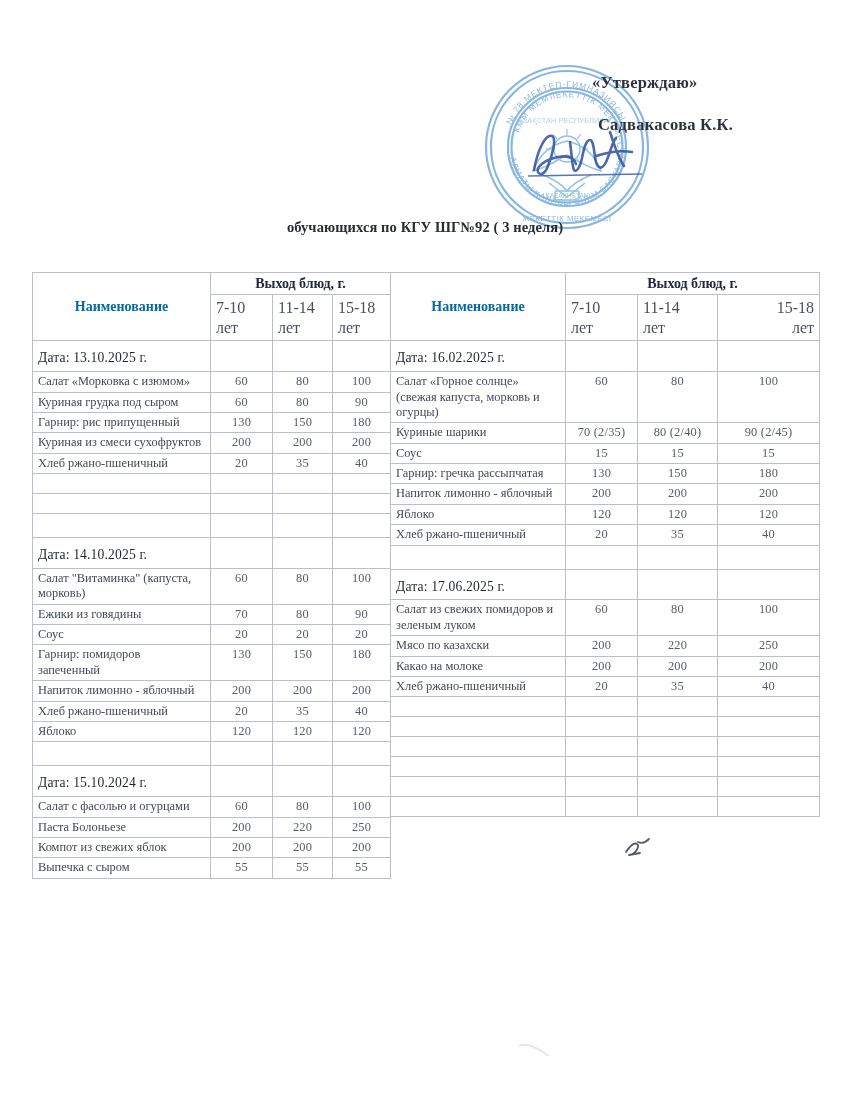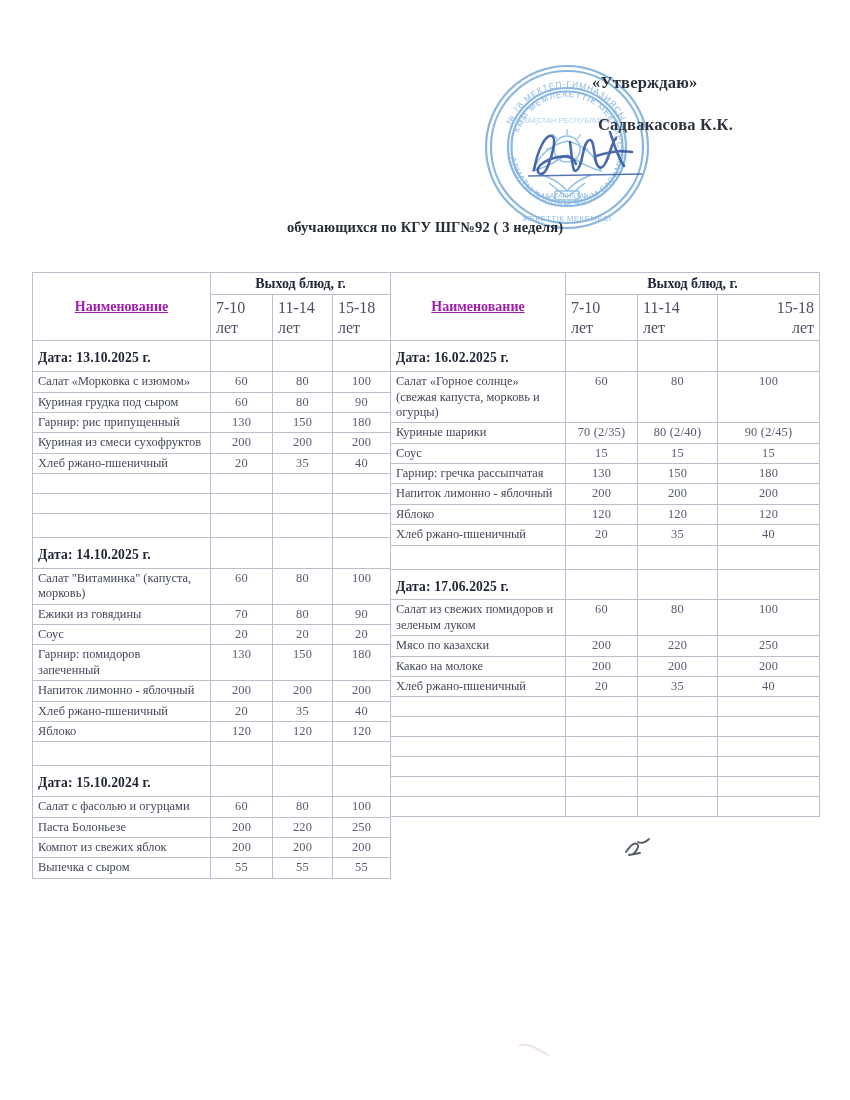--- a/index.html
+++ b/index.html
@@ -98,23 +98,22 @@
     line-height: 1.24;
     background: transparent;
   }
   .tbl-left  { position:absolute; left:0;   top:0; width:358px; }
   .tbl-right { position:absolute; left:358px; top:0; width:429px; }
 
   th.hdr-name {
     text-align: center;
     font-weight: bold;
     font-size: 14px;
-    color: #a21caf;
+    color: #0369a1;
     vertical-align: middle;
-    text-decoration: underline;
   }
   th.hdr-span {
     text-align: center;
     font-weight: bold;
     font-size: 14px;
     color: #23283a;
     vertical-align: middle;
   }
   th.hdr-age {
     text-align: left;
@@ -127,21 +126,21 @@
   }
   th.hdr-age.c-right { text-align: right; }
 
   td.num {
     text-align: center;
     color: #555b6d;
     letter-spacing: .2px;
   }
   td.dish { text-align: left; }
   td.date-cell {
-    font-weight: bold;
+    font-weight: normal;
     font-size: 13.6px;
     color: #1f2533;
     padding-top: 9px;
     padding-bottom: 4px;
     vertical-align: bottom;
     letter-spacing: .15px;
   }
   tr.empty td { height: 15px; }
   tr.spacer td { height: 19px; border-left-color:#b9c0cc; border-right-color:#b9c0cc; }
 

